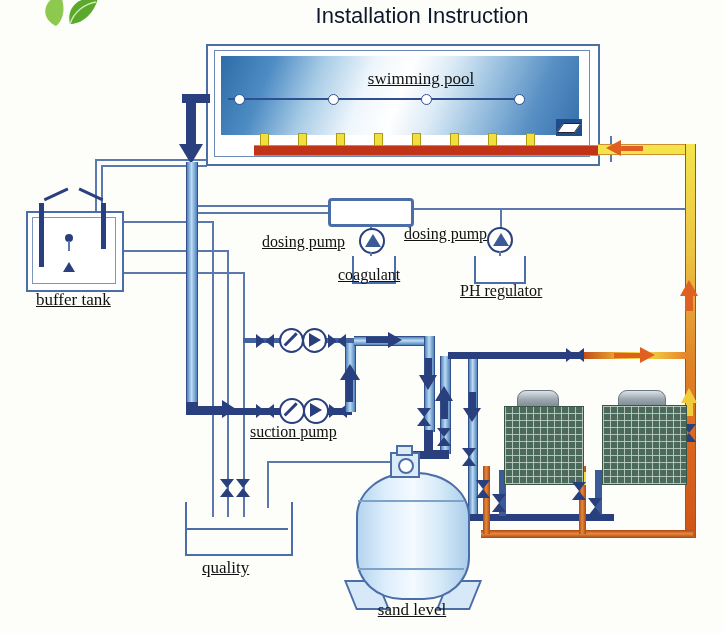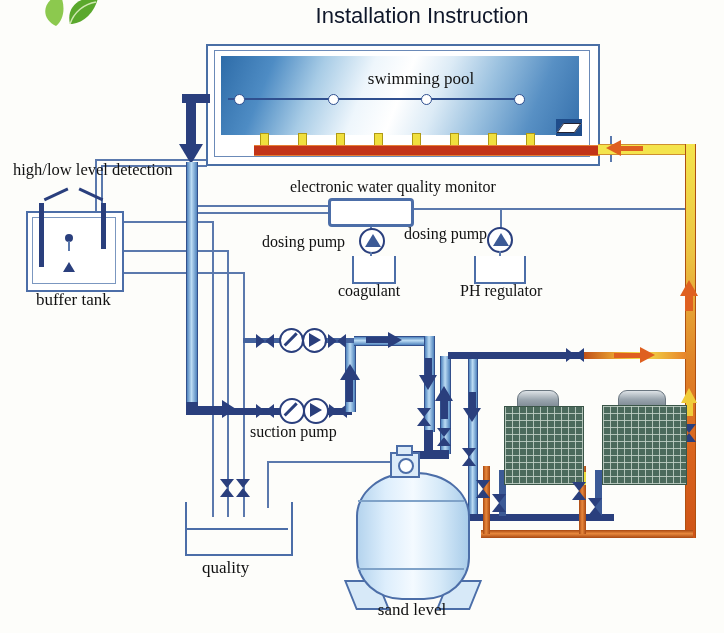--- a/index.html
+++ b/index.html
@@ -1,19 +1,19 @@
 <!DOCTYPE html>
 <html><head>
 <meta charset="utf-8">
 <style>
   html,body{margin:0;padding:0;background:#fff;}
   .canvas{position:relative;width:724px;height:633px;background:#fdfdfa;overflow:hidden;
           font-family:"Liberation Serif", serif;}
   .abs{position:absolute;}
-  .lbl{position:absolute;color:#111;font-size:16px;white-space:nowrap;}
+  .lbl{position:absolute;color:#111;font-size:16px;white-space:nowrap;text-decoration:underline;}
   .hline{position:absolute;height:2px;background:#5b79ad;}
   .vline{position:absolute;width:2px;background:#5b79ad;}
   .pipe-dark{position:absolute;background:#2a3f7d;}
   .pipe-light-v{position:absolute;background:linear-gradient(90deg,#4f83bd,#bcdcf4 45%,#4f83bd);border-left:1px solid #33508c;border-right:1px solid #33508c;}
   .pipe-light-h{position:absolute;background:linear-gradient(180deg,#4f83bd,#bcdcf4 45%,#4f83bd);border-top:1px solid #33508c;border-bottom:1px solid #33508c;}
   .pipe-orange-v{position:absolute;background:linear-gradient(90deg,#a84812,#e8883c 45%,#a84812);}
   .pipe-orange-h{position:absolute;background:linear-gradient(180deg,#a84812,#e8883c 45%,#a84812);}
   .tri{position:absolute;width:0;height:0;}
   .valve-h{position:absolute;width:18px;height:14px;}
   .valve-h::before{content:"";position:absolute;left:0;top:0;border-top:7px solid transparent;border-bottom:7px solid transparent;border-left:9px solid #2a3f7d;}
@@ -102,36 +102,34 @@
 
   <div class="abs" style="left:685px;top:144px;width:9px;height:394px;
        background:linear-gradient(180deg,#f4e44c 0%,#ecc342 28%,#e08428 55%,#d9641e 78%,#cf5417 100%);
        border-left:1px solid #b05010;border-right:1px solid #b05010;"></div>
   <div class="tri" style="left:680px;top:280px;border-left:9px solid transparent;border-right:9px solid transparent;border-bottom:16px solid #df6020;"></div>
   <div class="abs" style="left:685px;top:296px;width:8px;height:15px;background:#df6020;"></div>
   <div class="tri" style="left:681px;top:388px;border-left:8.5px solid transparent;border-right:8.5px solid transparent;border-bottom:15px solid #f0cc3a;"></div>
   <div class="abs" style="left:686px;top:403px;width:7px;height:13px;background:#f0cc3a;"></div>
   <div class="valve-v" style="left:682px;top:424px;"></div>
 
-  <div class="lbl" style="left:290px;top:178px;">electronic water quality monitor</div>
   <div class="abs" style="left:328px;top:198px;width:80px;height:23px;border:3px solid #4c6ea8;border-radius:4px;background:#fff;"></div>
 
   <div class="lbl" style="left:262px;top:233px;">dosing pump</div>
   <div class="pcirc dose" style="left:359px;top:228px;width:26px;height:26px;"></div>
   <div class="vline" style="left:370px;top:252px;height:6px;"></div>
   <div class="tank-open" style="left:352px;top:256px;width:40px;height:26px;"></div>
-  <div class="lbl" style="left:338px;top:282px;">coagulant</div>
+  <div class="lbl" style="left:338px;top:266px;">coagulant</div>
 
   <div class="lbl" style="left:404px;top:225px;">dosing pump</div>
   <div class="pcirc dose" style="left:487px;top:227px;width:26px;height:26px;"></div>
   <div class="vline" style="left:499px;top:251px;height:7px;"></div>
   <div class="tank-open" style="left:474px;top:256px;width:48px;height:26px;"></div>
   <div class="lbl" style="left:460px;top:282px;">PH regulator</div>
 
-  <div class="lbl" style="left:13px;top:160px;font-size:16.5px;">high/low level detection</div>
   <div class="abs" style="left:26px;top:211px;width:94px;height:77px;border:2px solid #4c6ea8;background:#fff;"></div>
   <div class="abs" style="left:32px;top:217px;width:82px;height:65px;border:1.5px solid #7b97c0;"></div>
   <div class="abs" style="left:39px;top:203px;width:5px;height:64px;background:#2a3f7d;"></div>
   <div class="abs" style="left:101px;top:203px;width:5px;height:46px;background:#2a3f7d;"></div>
   <div class="abs" style="left:43px;top:193px;width:26px;height:2.5px;background:#2a3f7d;transform:rotate(-25deg);"></div>
   <div class="abs" style="left:78px;top:193px;width:26px;height:2.5px;background:#2a3f7d;transform:rotate(25deg);"></div>
   <div class="abs" style="left:65px;top:234px;width:8px;height:8px;border-radius:50%;background:#2a3f7d;"></div>
   <div class="vline" style="left:68px;top:241px;height:10px;"></div>
   <div class="tri" style="left:63px;top:262px;border-left:6px solid transparent;border-right:6px solid transparent;border-bottom:10px solid #2a3f7d;"></div>
   <div class="lbl" style="left:36px;top:290px;font-size:17px;">buffer tank</div>

